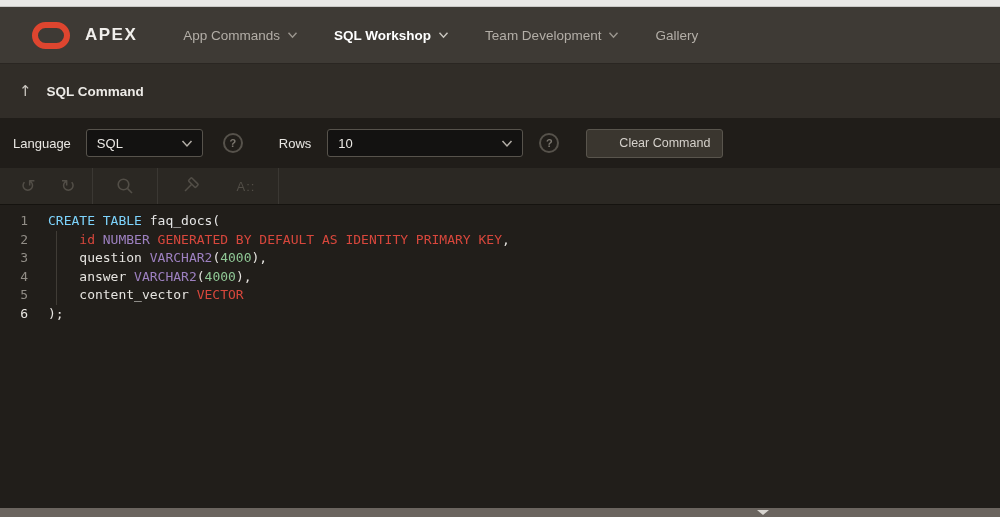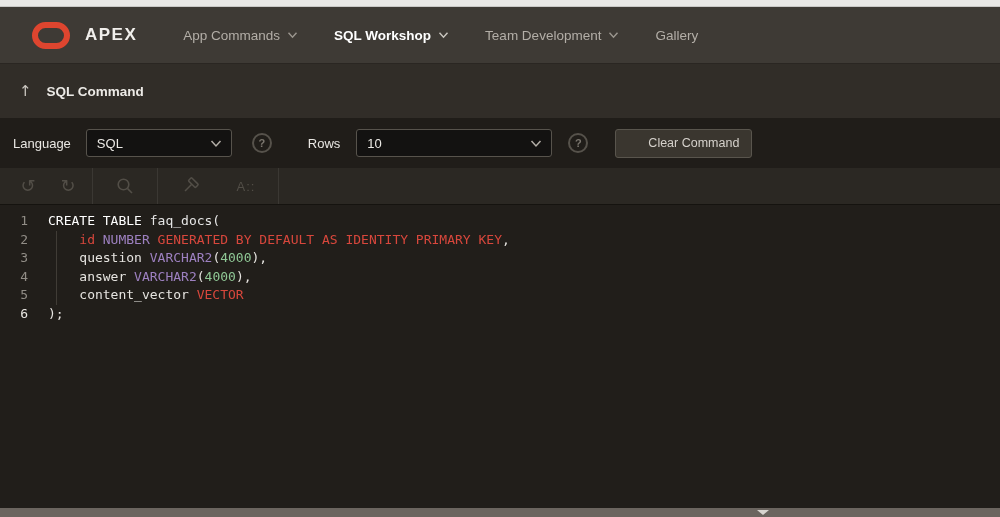--- a/index.html
+++ b/index.html
@@ -49,21 +49,21 @@
     height:50px; flex:0 0 auto; background:#201d19;
     display:flex; align-items:center; padding-left:13px;
   }
   .ctl-label { color:#e9e7e3; font-size:13px; }
   .select {
     height:28px; background:#131211; border:1px solid #57534c; border-radius:3px;
     display:flex; align-items:center; justify-content:space-between;
     padding:0 9px 0 10px; color:#eceae6; font-size:13px; cursor:pointer;
   }
   .select .chev { width:12px; height:9px; }
-  .sel-lang { width:146px; margin-left:15px; }
+  .sel-lang { width:117px; margin-left:15px; }
   .sel-rows { width:196px; margin-left:16px; }
   .help {
     width:20px; height:20px; border:2px solid #56524b; border-radius:50%;
     color:#7b766e; font-size:11px; font-weight:bold;
     display:flex; align-items:center; justify-content:center; cursor:pointer;
     flex:0 0 auto;
   }
   .help-1 { margin-left:20px; }
   .lbl-rows { margin-left:36px; }
   .help-2 { margin-left:16px; }
@@ -207,21 +207,21 @@
       <span class="tb-ac">A::</span>
     </div>
     <div class="tb-sep"></div>
   </div>
 
   <div class="editor">
     <div class="indent-guide"></div>
 
     <div class="line">
       <span class="ln">1</span>
-      <span class="code"><span class="tok" style="color: #ffffff;">CREATE TABLE</span><span class="tok" style="color: #e5e5e5;"> faq_docs(</span></span>
+      <span class="code"><span class="tok" style="color: #7dd3fc;">CREATE TABLE</span><span class="tok" style="color: #e5e5e5;"> faq_docs(</span></span>
     </div>
 
     <div class="line">
       <span class="ln">2</span>
       <span class="code"><span class="tok" style="color: rgb(216, 71, 60);">    id</span><span class="tok" style="color: rgb(157, 128, 192);"> NUMBER</span><span class="tok" style="color: rgb(216, 71, 60);"> GENERATED BY DEFAULT AS IDENTITY PRIMARY KEY</span><span class="tok" style="color: rgb(230, 228, 224);">,</span></span>
     </div>
 
     <div class="line">
       <span class="ln">3</span>
       <span class="code"><span class="tok" style="color: rgb(230, 228, 224);">    question</span><span class="tok" style="color: rgb(157, 128, 192);"> VARCHAR2</span><span class="tok" style="color: rgb(230, 228, 224);">(</span><span class="tok" style="color: rgb(143, 199, 149);">4000</span><span class="tok" style="color: rgb(230, 228, 224);">),</span></span>

